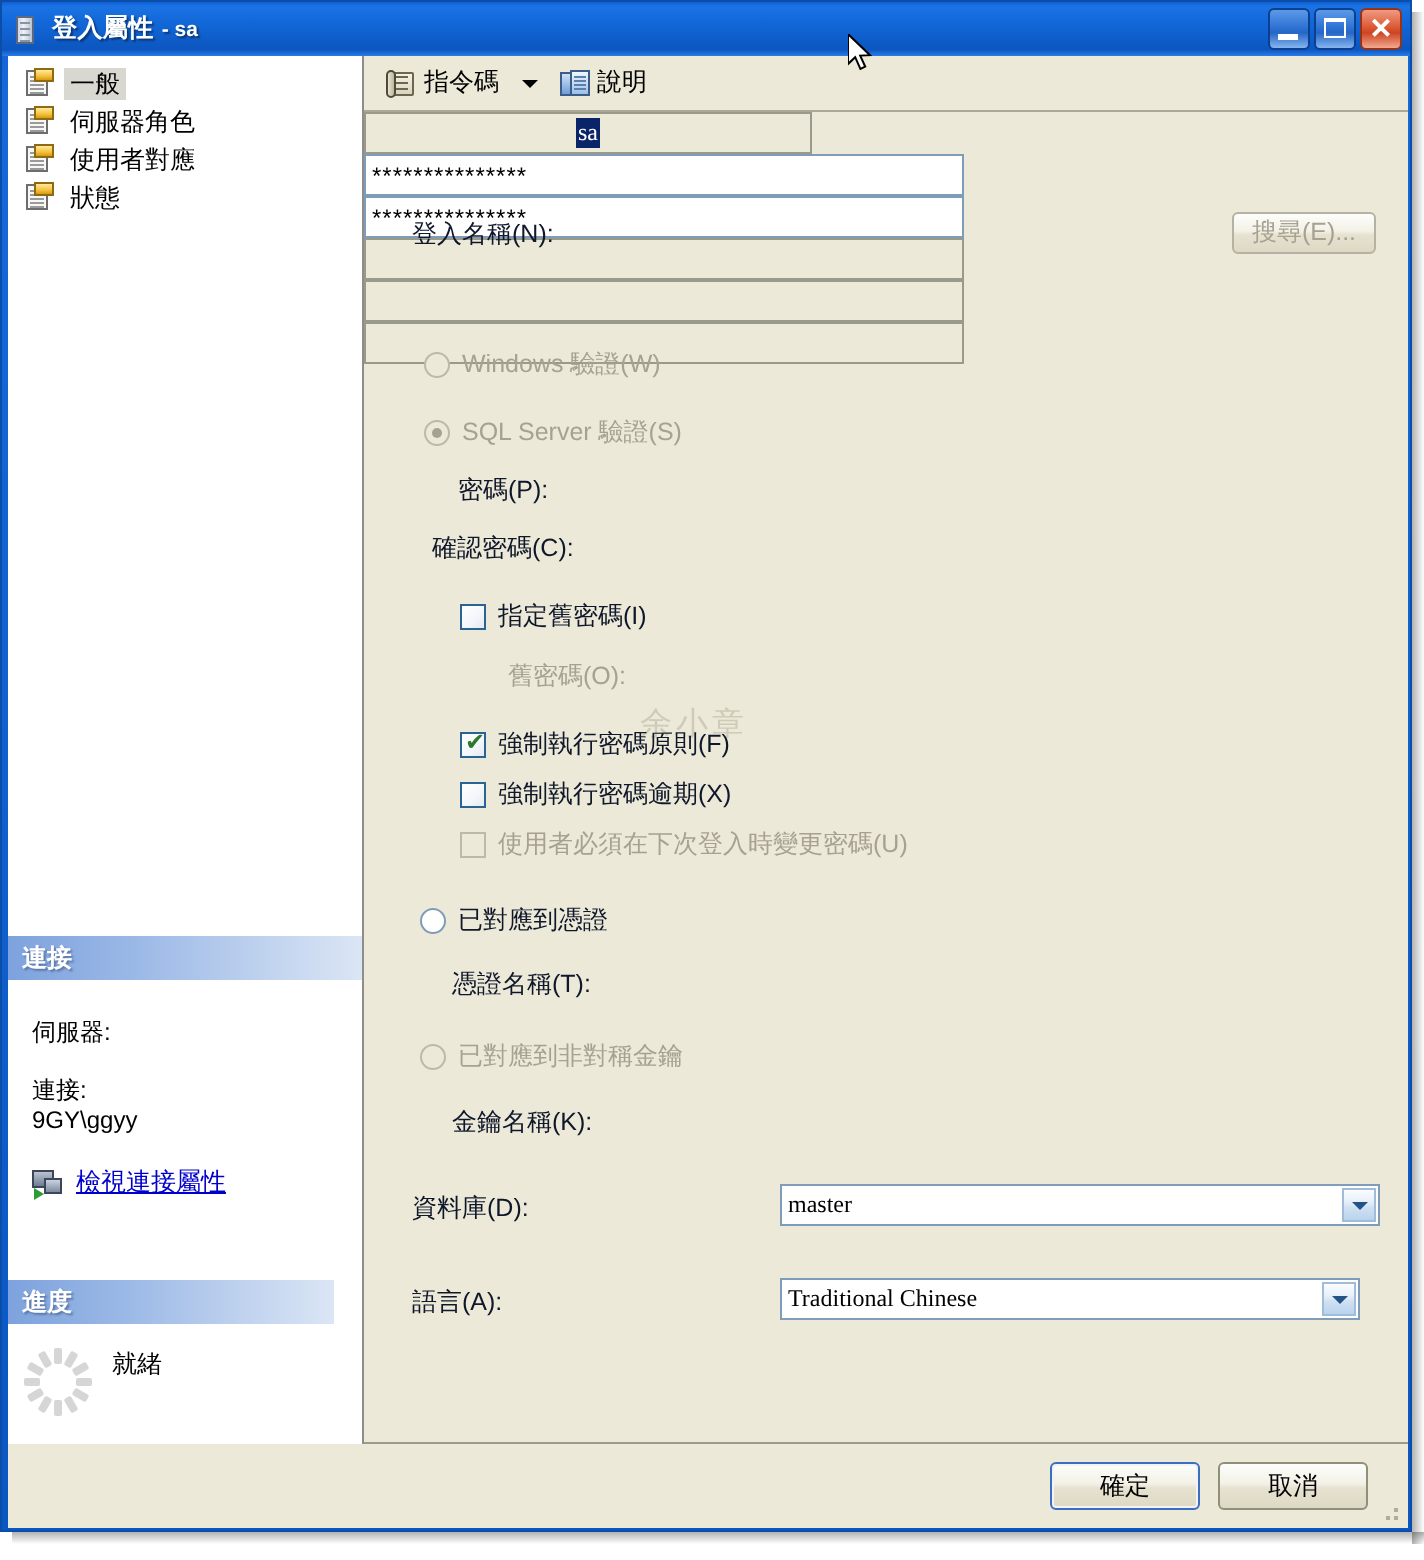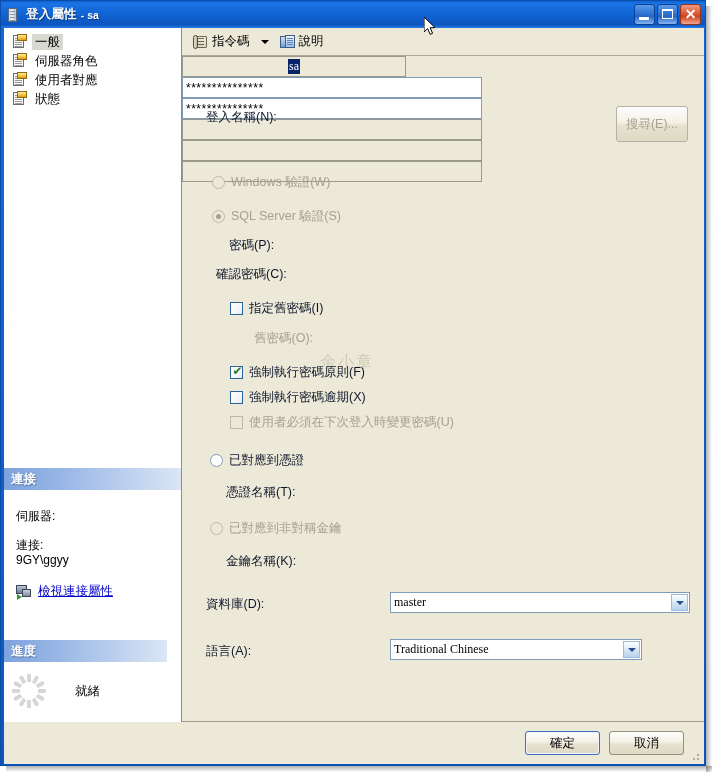--- a/index.html
+++ b/index.html
@@ -269,22 +269,21 @@
   }
   .conn-link {
     font-size: 12.5px;
     color: #0000cc;
     text-decoration: underline;
     cursor: pointer;
   }
   .prog-block {
     padding: 12px 0 0 8px;
     display: flex;
-    align-items: center;
-    gap: 19px;
+    align-items: flex-start;
   }
   .spinner {
     width: 34px; height: 34px;
     position: relative;
     margin-right: 10px;
     flex: none;
   }
   .spinner i {
     position: absolute;
     left: 15px; top: 0px;
@@ -710,21 +709,21 @@
         <div class="form">
 
           <div class="watermark">余小章</div>
 
           <div class="row" style="left:24px; top:53px;">
             <span class="lbl">登入名稱(N):</span>
           </div>
           <div class="tbox disabled" style="left:205px; top:50px; width:224px;justify-content:center;">
             <span class="sel-text">sa</span>
           </div>
-          <div class="btn disabled" style="position:absolute; left:434px; top:50px; width:72px; height:36px;">搜尋(E)...</div>
+          <div class="btn disabled" style="position:absolute; left:434px; top:50px; width:72px; height:21px;">搜尋(E)...</div>
 
           <div class="row" style="left:30px; top:118px;align-items:center;">
             <span class="radio disabled"></span>
             <span class="lbl disabled">Windows 驗證(W)</span>
           </div>
 
           <div class="row" style="left:30px; top:152px;">
             <span class="radio disabled">
                 <span class="dot"></span>
               </span>
@@ -802,21 +801,21 @@
             <span class="lbl">資料庫(D):</span>
           </div>
           <div class="combo" style="position:absolute; left:208px; top:536px; width:300px;">
             <span>master</span>
             <span class="arrow-btn"></span>
           </div>
 
           <div class="row" style="left:24px; top:587px;">
             <span class="lbl">語言(A):</span>
           </div>
-          <div class="combo" style="position:absolute; left:208px; top:583px; width:252px;">
+          <div class="combo" style="position:absolute; left:208px; top:583px; width:290px;">
             <span>Traditional Chinese</span>
             <span class="arrow-btn"></span>
           </div>
 
         </div>
       </div>
 
       <div class="bottombar">
         <div class="btn default btn-ok">確定</div>
         <div class="btn btn-cancel">取消</div>

